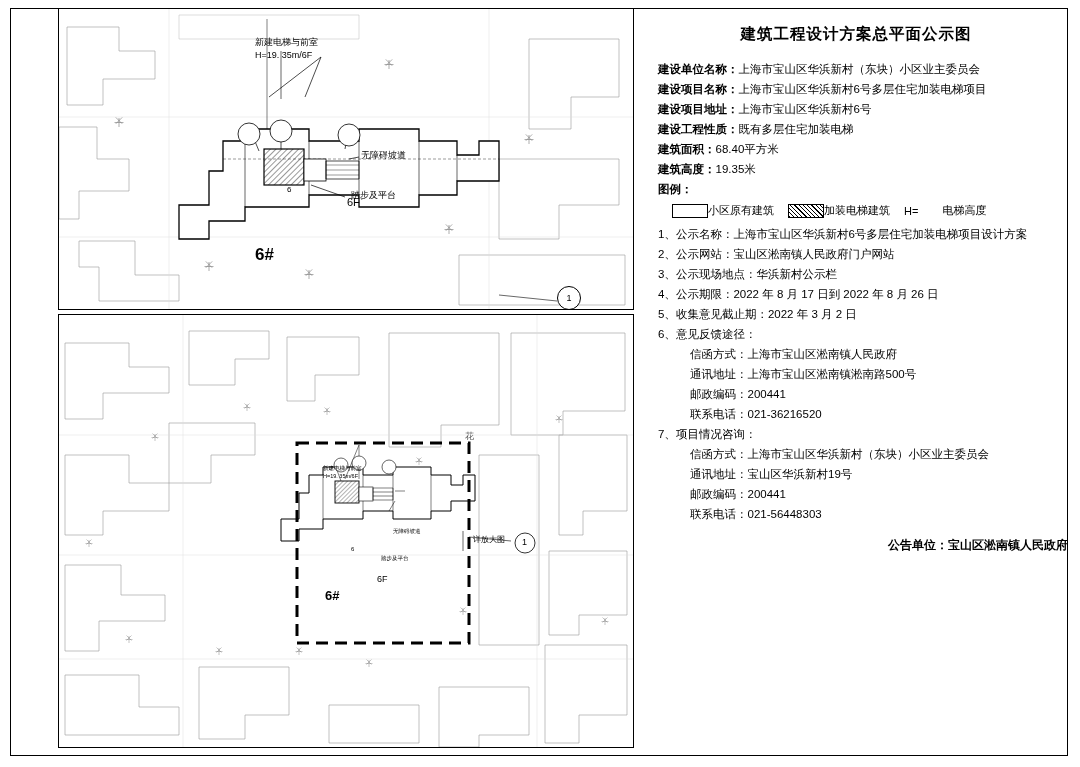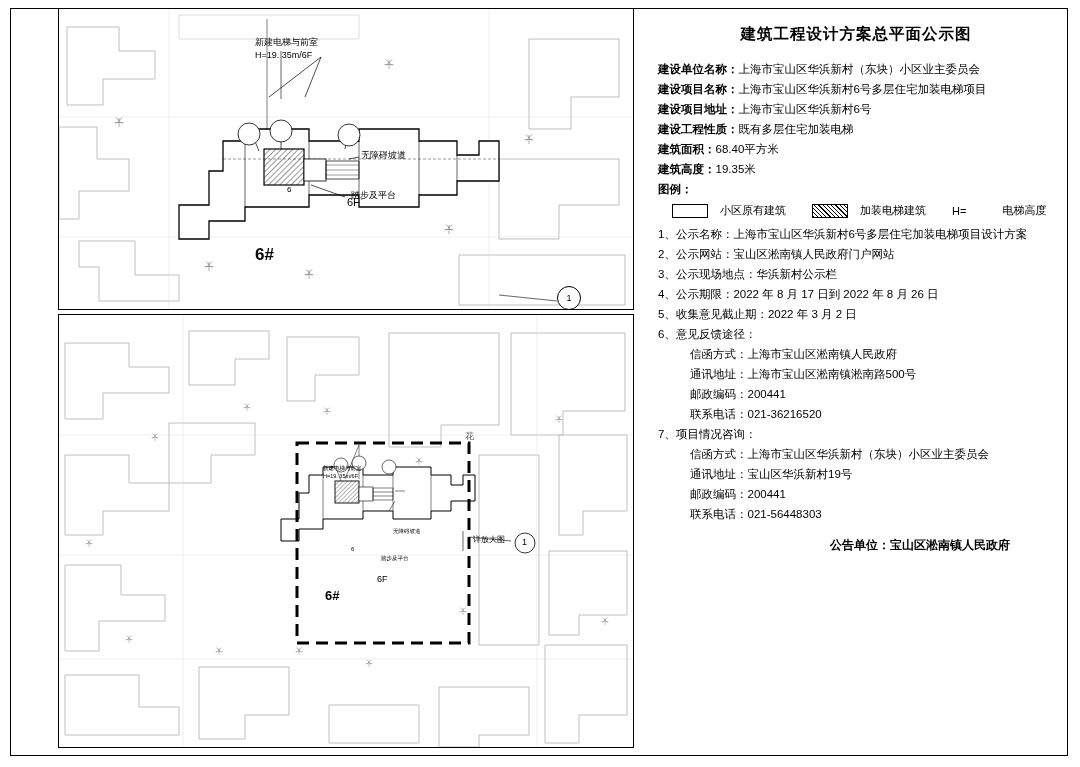--- a/index.html
+++ b/index.html
@@ -80,21 +80,21 @@
   }
   .field-line b {
     font-weight: bold;
   }
   .legend-row {
     display: flex;
     align-items: center;
     font-size: 11px;
     padding-left: 28px;
     margin: 4px 0 6px 0;
-    gap: 12px;
+    gap: 0;
   }
   .legend-swatch {
     width: 34px;
     height: 12px;
     border: 1px solid #000;
     background: #fff;
     display: inline-block;
   }
   .legend-swatch.hatch {
     background-image: repeating-linear-gradient(45deg, #000 0, #000 0.8px, #fff 0.8px, #fff 3px);
@@ -112,21 +112,20 @@
     font-size: 11.5px;
     line-height: 20px;
     white-space: nowrap;
     padding-left: 46px;
   }
   .footer-line {
     font-size: 12px;
     line-height: 22px;
     font-weight: bold;
     text-align: right;
-    padding-right: 58px;
   }
   .footer-line.second {
     padding-right: 78px;
   }
 
   
   .lbl {
     position: absolute;
     font-size: 9px;
     line-height: 11px;

